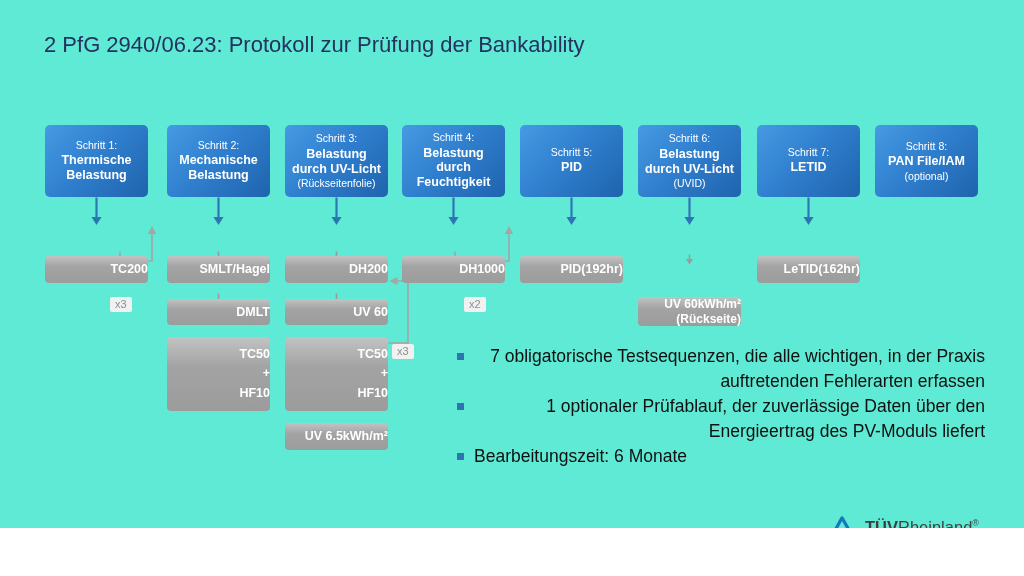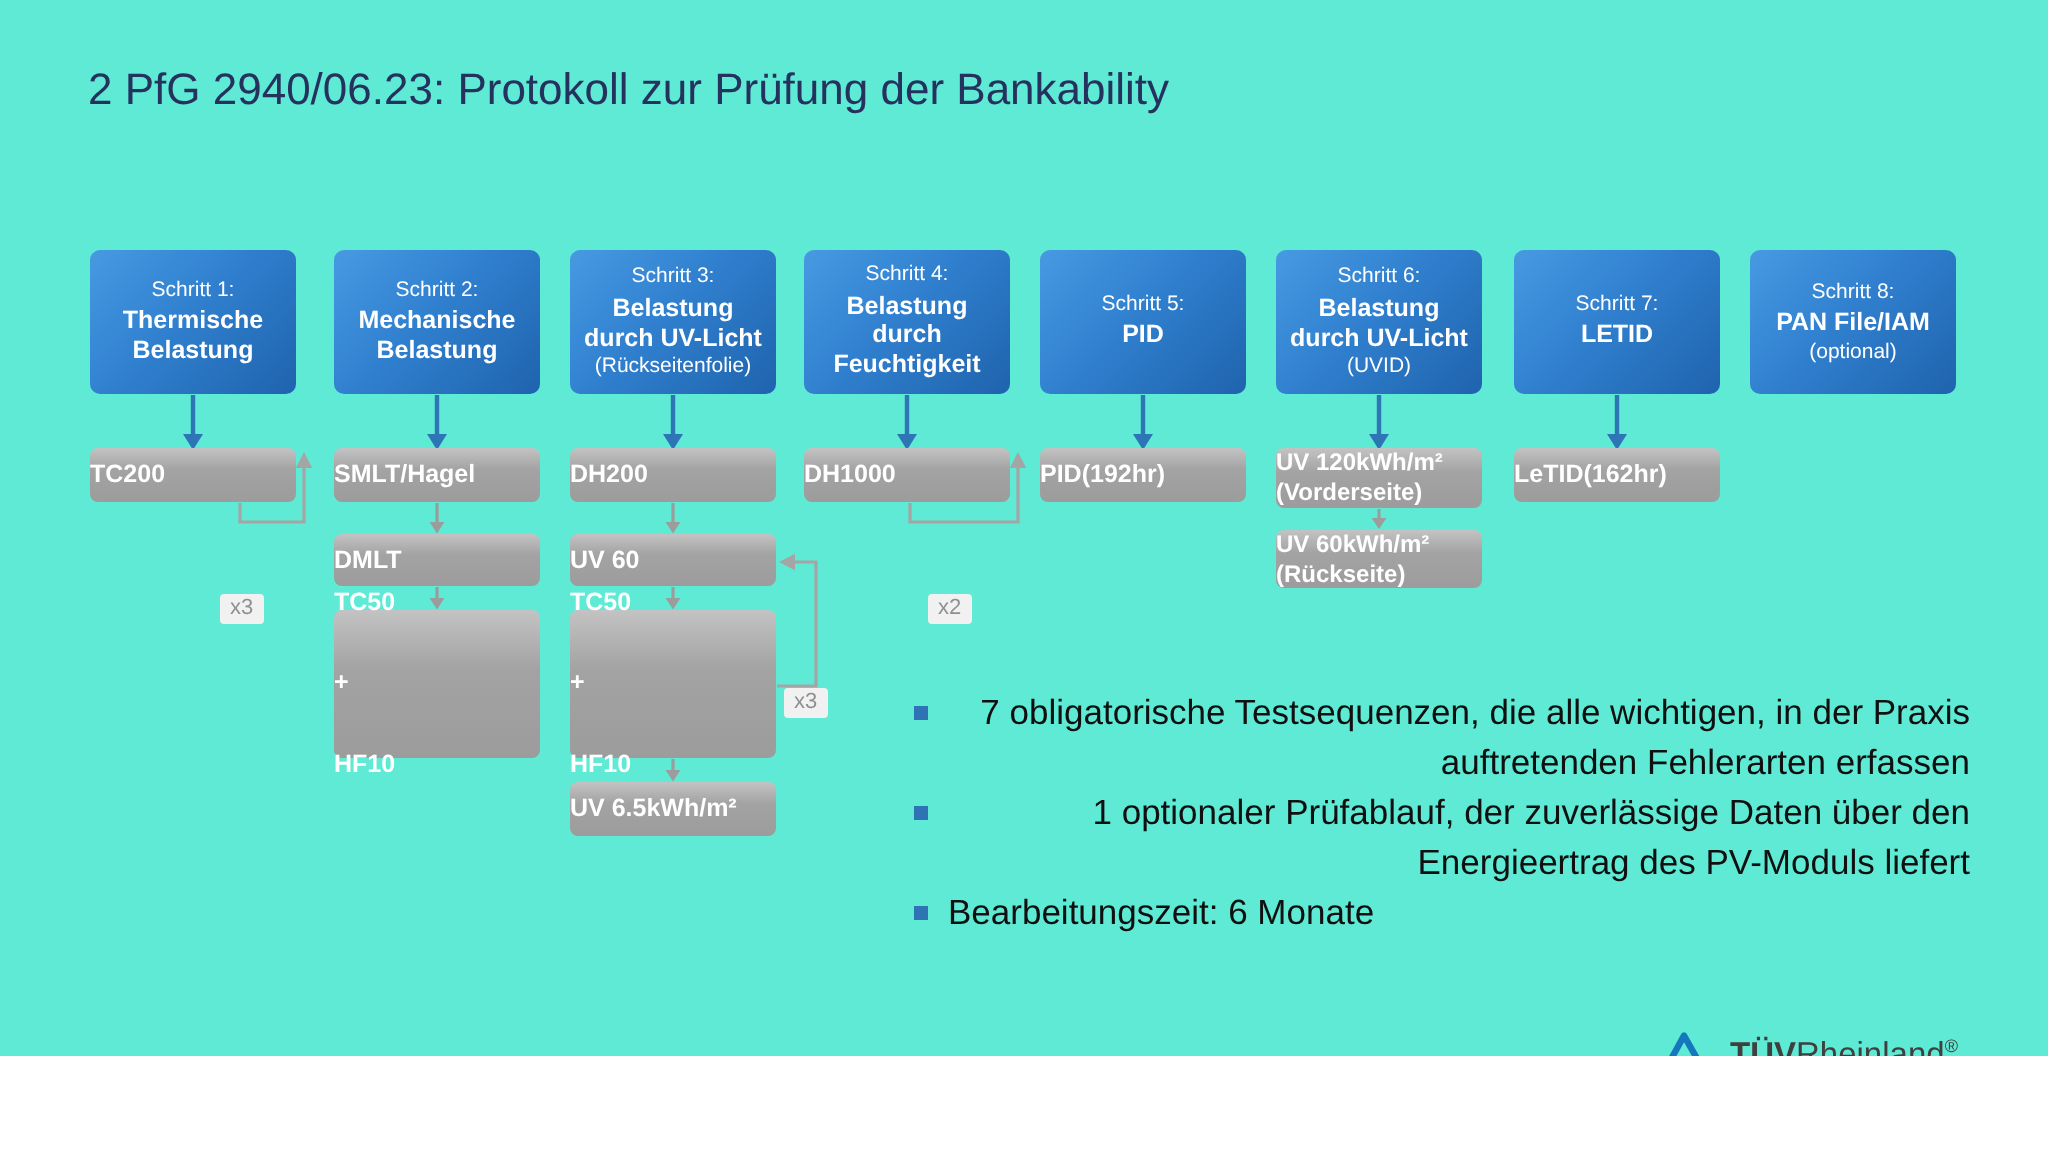--- a/index.html
+++ b/index.html
@@ -12,23 +12,23 @@
   .step{position:absolute;top:125px;width:103px;height:72px;border-radius:5px;
         background:linear-gradient(135deg,#479ae2 0%,#3080cf 45%,#1f63ad 100%);
         color:#fff;display:flex;flex-direction:column;align-items:center;justify-content:center;
         text-align:center;line-height:1.18;}
   .step .label{font-size:10.5px;margin-bottom:2px;}
   .step .name{font-size:12.5px;font-weight:700;padding:0 4px;}
   .step .sub{font-size:10.5px;margin-top:1px;}
   
   .test{position:absolute;width:103px;border-radius:4px;
         background:linear-gradient(180deg,#c3c3c3 0%,#a3a3a3 40%,#9c9c9c 100%);
-        color:#fff;display:flex;flex-direction:column;align-items:flex-start;justify-content:center;
-        text-align:center;font-weight:700;font-size:12.5px;line-height:1.15;}
-  .test.lines3{line-height:1.55;gap:21px;}
+        color:#fff;display:flex;flex-direction:column;align-items:flex-end;justify-content:center;
+        text-align:center;font-weight:700;font-size:12.5px;line-height:1.15;margin-top:32px;}
+  .test.lines3{line-height:1.55;}
   .test.lines2{font-size:12px;line-height:1.22;}
   .loop-label{position:absolute;background:#f1f1f1;color:#8f8f8f;font-size:11px;line-height:13px;
         padding:1px 5px;border-radius:2px;margin-top:43px;}
   
   .bullets{position:absolute;left:457px;top:344px;width:528px;}
   .bullet{display:flex;text-align:right;}
   .bullet-marker{flex:0 0 auto;width:7px;height:7px;background:var(--c-bullet_blue,#2e74b4);
         margin:9px 10px 0 0;}
   .bullet-text{font-size:17.5px;line-height:25px;color:#101010;}
   
@@ -165,24 +165,20 @@
   </div>
 
   <div class="test" style="left:402px;top:224px;height:27px">
     <span>DH1000</span>
   </div>
 
   <div class="test" style="left:520px;top:224px;height:27px">
     <span>PID(192hr)</span>
   </div>
 
-  <div class="test lines2" style="left:638px;top:224px;height:30px">
-    <span>UV 120kWh/m²</span>
-    <span>(Vorderseite)</span>
-  </div>
   <div class="test lines2" style="left:638px;top:265px;height:29px">
     <span>UV 60kWh/m²</span>
     <span>(Rückseite)</span>
   </div>
 
   <div class="test" style="left:757px;top:224px;height:27px">
     <span>LeTID(162hr)</span>
   </div>
 
   <div class="loop-label" style="left:110px;top:254px">x3</div>

